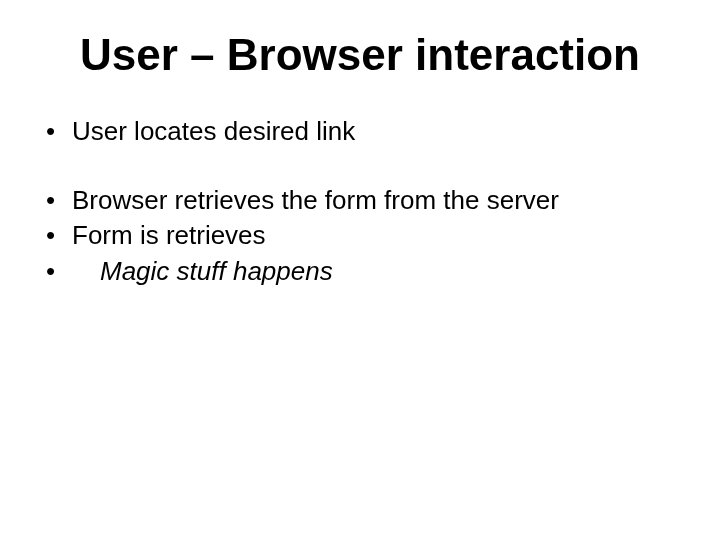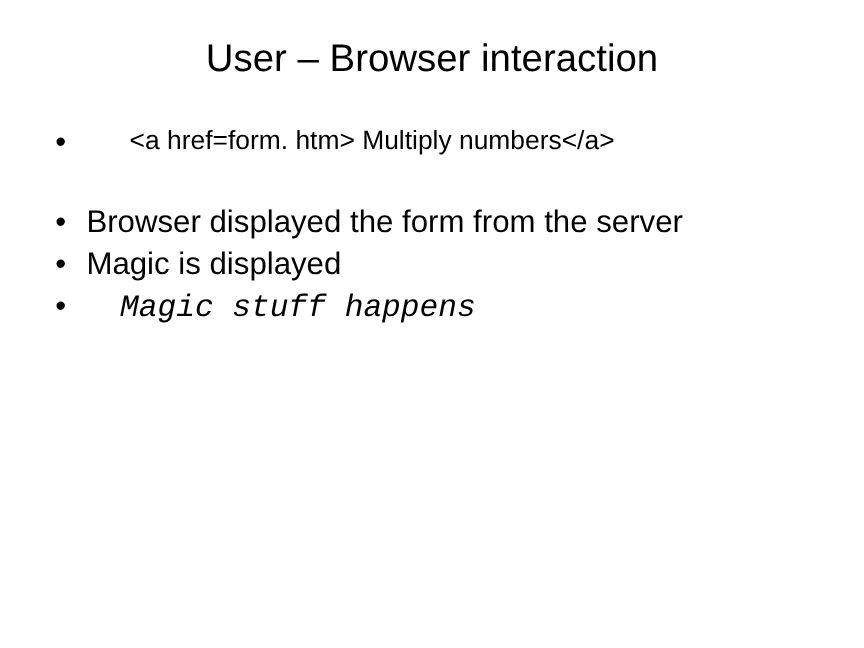--- a/index.html
+++ b/index.html
@@ -12,23 +12,23 @@
     color: #000;
   }
   .slide {
     box-sizing: border-box;
     width: 720px;
     height: 540px;
     padding: 20px 40px 20px 40px;
   }
   .title {
     text-align: center;
-    font-size: 32px;
+    font-size: 44px;
     margin: 10px 0 36px 0;
-    font-weight: normal;
+    font-weight: bold;
   }
   ul.main {
     margin: 0;
     padding: 0;
     list-style: none;
   }
   ul.main > li {
     position: relative;
     padding-left: 32px;
     font-size: 26px;
@@ -48,41 +48,40 @@
     line-height: 1.25;
   }
   .spacer {
     height: 34px;
   }
   .italic {
     font-style: italic;
   }
   .magic {
     padding-left: 28px;
-    font-family: Liberation Mono, monospace;
   }
 </style>
 </head>
 <body>
 
 <div class="slide">
   <h1 class="title">User – Browser interaction</h1>
 
   <ul class="main">
     <li>
-      <div class="sub">&lt;a href=form. htm&gt; Multiply numbers&lt;/a&gt;</div>
+      <span>User locates desired link</span>
     </li>
   </ul>
 
   <div class="spacer"></div>
 
   <ul class="main">
     <li>
-      <span>Browser displayed the form from the server</span>
+      <span>Browser retrieves the form from the server</span>
     </li>
     <li>
-      <span>Magic is displayed</span>
+      <span>Form is retrieves</span>
     </li>
     <li>
       <span class="italic magic">Magic stuff happens</span>
     </li>
   </ul>
 </div>
 
 </body></html>

